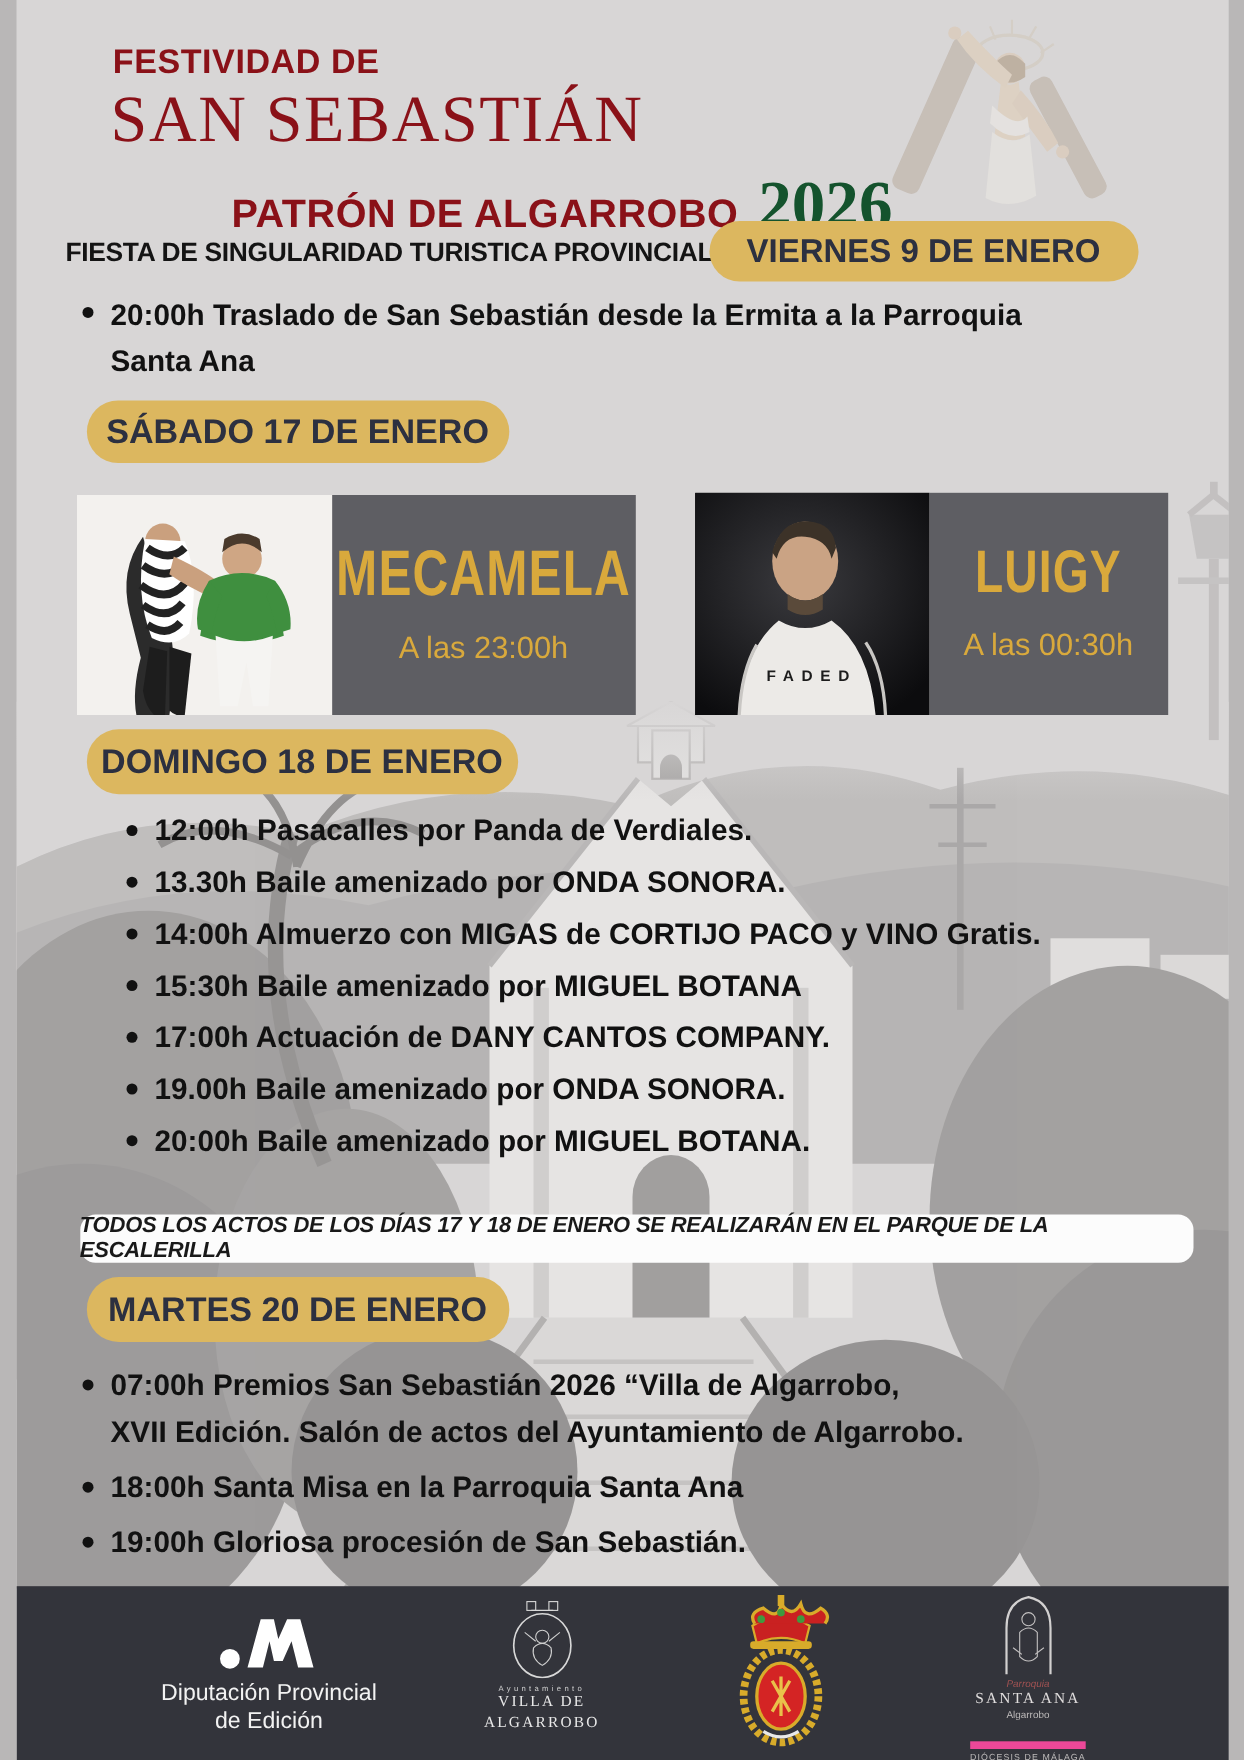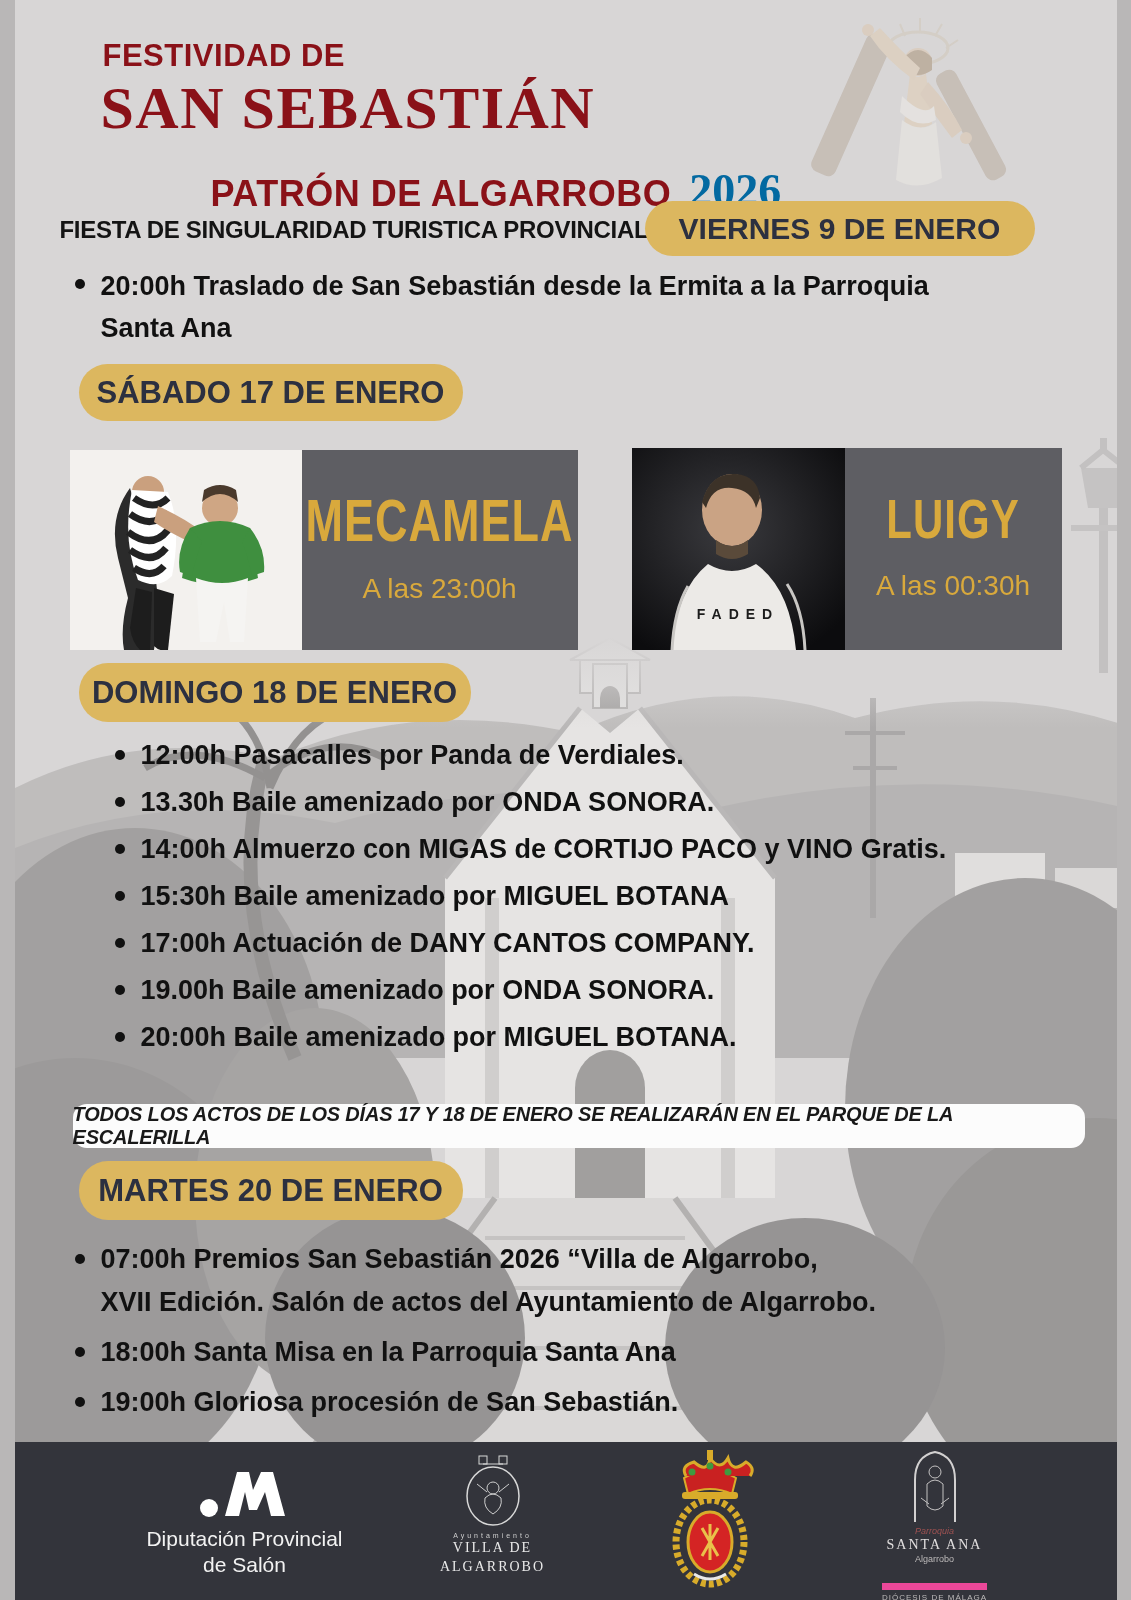--- a/index.html
+++ b/index.html
@@ -12,25 +12,25 @@
   .bg-scene{position:absolute;left:0;top:638px;width:1131px;height:806px;opacity:.5;}
   .bg-fade{position:absolute;left:0;top:638px;width:1131px;height:90px;
     background:linear-gradient(#d8d6d6, rgba(216,214,214,0));}
   .statue{position:absolute;left:795px;top:10px;width:210px;height:200px;opacity:.55;}
   .lamppost{position:absolute;left:1046px;top:428px;width:85px;height:245px;opacity:.55;}
 
   
   .eyebrow{position:absolute;left:88px;top:38px;font-size:31px;font-weight:700;
     letter-spacing:.5px;color:#8a1118;}
   .title{position:absolute;left:86px;top:74px;font-family:"Liberation Serif",serif;
-    font-size:60px;font-weight:700;letter-spacing:1.5px;color:#8a1118;}
+    font-size:60px;font-weight:400;letter-spacing:1.5px;color:#8a1118;}
   .subrow{position:absolute;left:196px;top:148px;display:flex;align-items:baseline;}
   .subtitle{font-size:36px;font-weight:700;color:#8a1118;letter-spacing:.5px;margin-top:25px;}
-  .year{font-family:"Liberation Serif",serif;font-size:46px;font-weight:700;
-    color:#0369a1;margin-left:18px;}
+  .year{font-family:"Liberation Serif",serif;font-size:61px;font-weight:700;
+    color:#14532d;margin-left:18px;}
 
   
   .tagline{position:absolute;left:45px;top:216px;font-size:24px;font-weight:700;
     color:#141414;letter-spacing:-.3px;}
   .badge{
     position:absolute;background:#dcb75f;border-radius:29px;
     display:flex;align-items:center;justify-content:center;
     color:#2c3040;font-weight:700;
   }
   .badge-viernes{left:630px;top:201px;width:390px;height:55px;font-size:30px;}
@@ -273,21 +273,21 @@
 
   <div class="footer">
 
     <div class="flogo flogo-dip">
       <svg width="100" height="56" viewBox="0 0 100 56">
         <circle cx="14" cy="46" r="9" fill="#fff"></circle>
         <path d="M30,54 L42,10 L54,10 L58,28 L66,10 L78,10 L90,54 L76,54 L70,30 L62,48 L54,48 L50,30 L44,54 Z" fill="#fff"></path>
       </svg>
       <div class="dip-text">
         <div>Diputación Provincial</div>
-        <div>de Salón</div>
+        <div>de Edición</div>
       </div>
     </div>
 
     <div class="flogo flogo-villa">
       <svg width="64" height="72" viewBox="0 0 64 72">
         <rect x="18" y="2" width="8" height="8" fill="none" stroke="#d8d8d8"></rect>
         <rect x="38" y="2" width="8" height="8" fill="none" stroke="#d8d8d8"></rect>
         <path d="M22,10 L42,10" stroke="#d8d8d8"></path>
         <ellipse cx="32" cy="42" rx="26" ry="29" fill="none" stroke="#d8d8d8" stroke-width="1.5"></ellipse>
         <circle cx="32" cy="34" r="6" fill="none" stroke="#cfcfcf"></circle>

